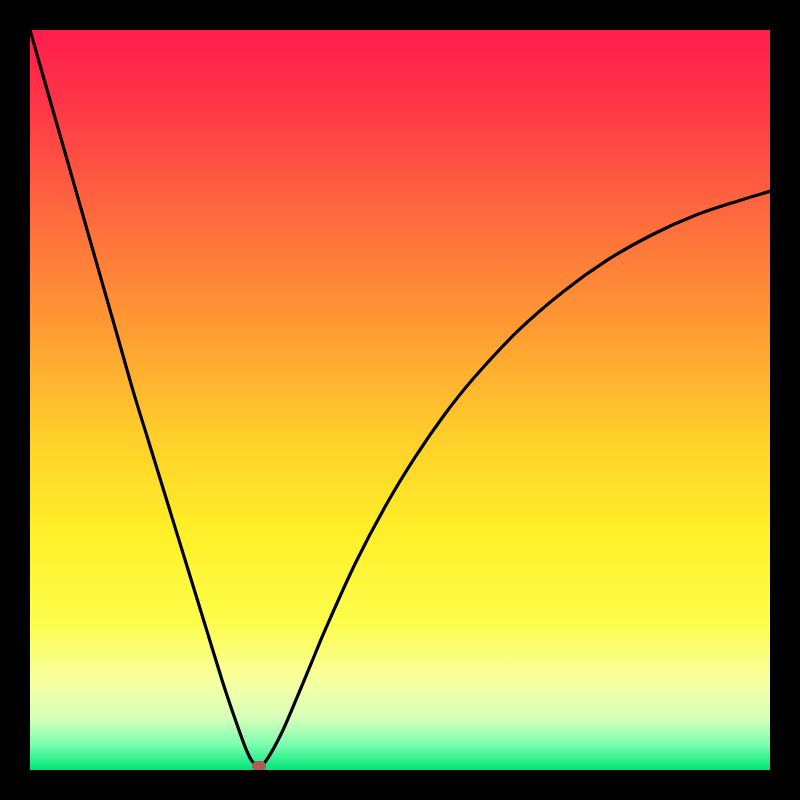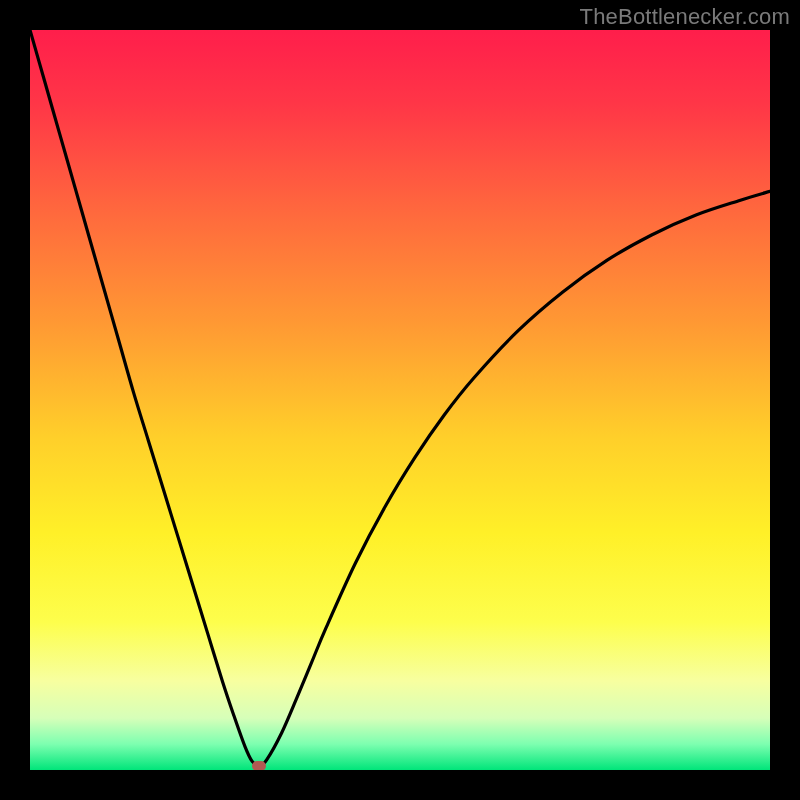--- a/index.html
+++ b/index.html
@@ -52,21 +52,20 @@
     height: 10px;
     border-radius: 5px;
     transform: translate(-50%, -50%);
   }
 </style>
 </head>
 <body>
 
 <div class="frame">
 
-  <div class="watermark">TheBottlenecker.com</div>
 
   <div class="plot-area">
 
     <svg class="gradient-bg" viewBox="0 0 740 740" preserveAspectRatio="none">
       <defs>
         <linearGradient id="bg-grad" x1="0" y1="0" x2="0" y2="1">
             <stop offset="0%" stop-color="#ff1e4b"></stop>
             <stop offset="10%" stop-color="#ff3647"></stop>
             <stop offset="25%" stop-color="#ff6a3d"></stop>
             <stop offset="40%" stop-color="#ff9a33"></stop>

